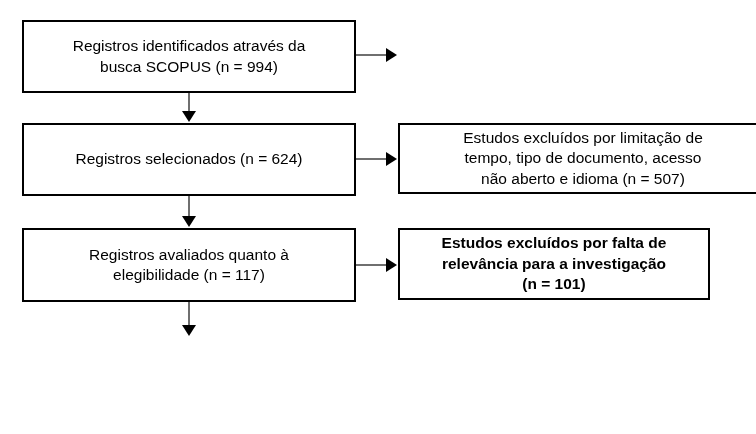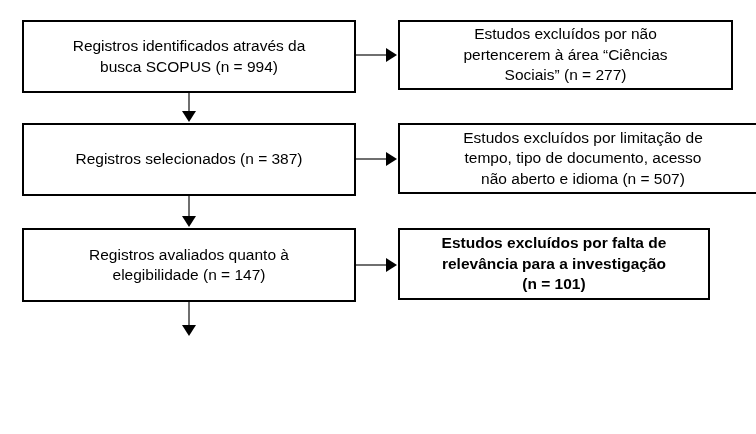--- a/index.html
+++ b/index.html
@@ -85,29 +85,26 @@
   #conn-h3 .arrow-right { left: 386px; top: 258px; position: absolute; }
 </style>
 </head>
 <body>
 
 <div id="canvas">
 
   <div class="node" id="node-identified">Registros identificados através da
 busca SCOPUS (n = 994)</div>
 
-  <div class="node" id="node-selected">Registros selecionados (n = 387)</div>
+  <div class="node" id="node-selected">Registros selecionados (n = 624)</div>
 
   <div class="node" id="node-eligible">Registros avaliados quanto à
-elegibilidade (n = 147)</div>
+elegibilidade (n = 117)</div>
 
 
-  <div class="node" id="node-excl-area">Estudos excluídos por não
-pertencerem à área “Ciências
-Sociais” (n = 277)</div>
 
   <div class="node" id="node-excl-limits">Estudos excluídos por limitação de
 tempo, tipo de documento, acesso
 não aberto e idioma (n = 507)</div>
 
   <div class="node" id="node-excl-relevance">Estudos excluídos por falta de
 relevância para a investigação
 (n = 101)</div>
 
   <div class="conn" id="conn-v1">

